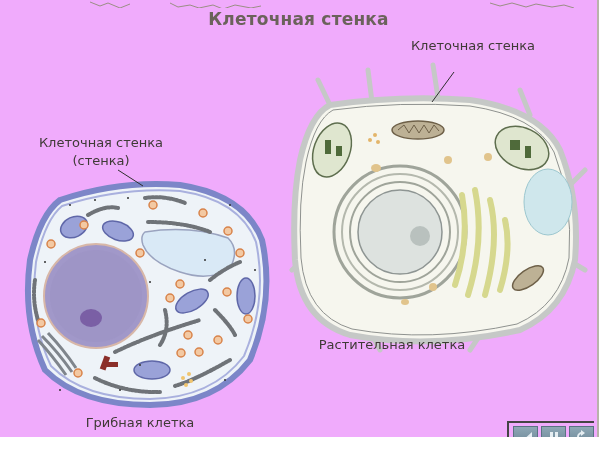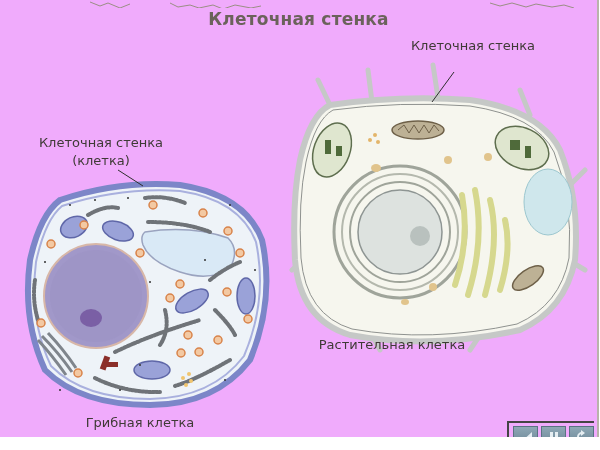--- a/index.html
+++ b/index.html
@@ -132,21 +132,21 @@
       <line x1="118" y1="170" x2="143" y2="186" stroke="#2f2f2f" stroke-width="1"></line>
     </g>
   </svg>
 
   <div class="label" style="left:398px; top:37px; width:150px;">
     <div>Клеточная стенка</div>
   </div>
 
   <div class="label" style="left:26px; top:134px; width:150px;">
     <div>Клеточная стенка</div>
-    <div>(клетка)</div>
+    <div>(стенка)</div>
   </div>
 
   <div class="label" style="left:312px; top:336px; width:160px;">Растительная клетка</div>
 
   <div class="label" style="left:70px; top:414px; width:140px;">Грибная клетка</div>
 
   <div class="controls">
     <div class="ctrl-btn">
       <svg width="14" height="12" style="position:static">
         <polygon points="13,1 13,11 2,11" fill="#e6eef2"></polygon>

